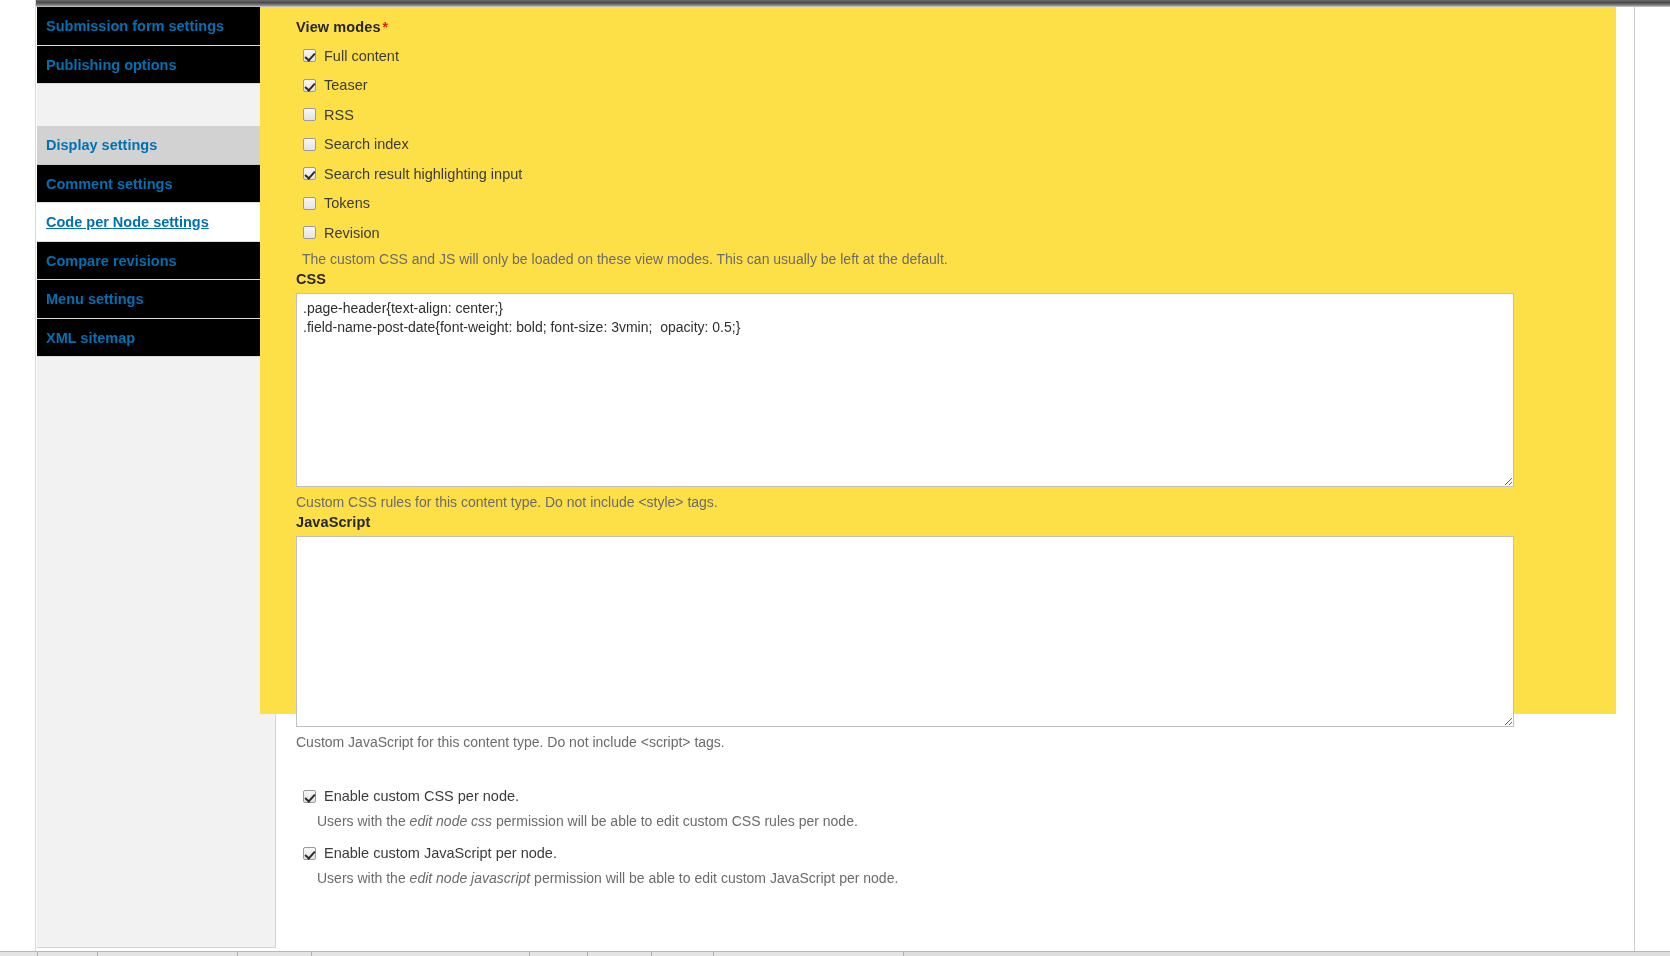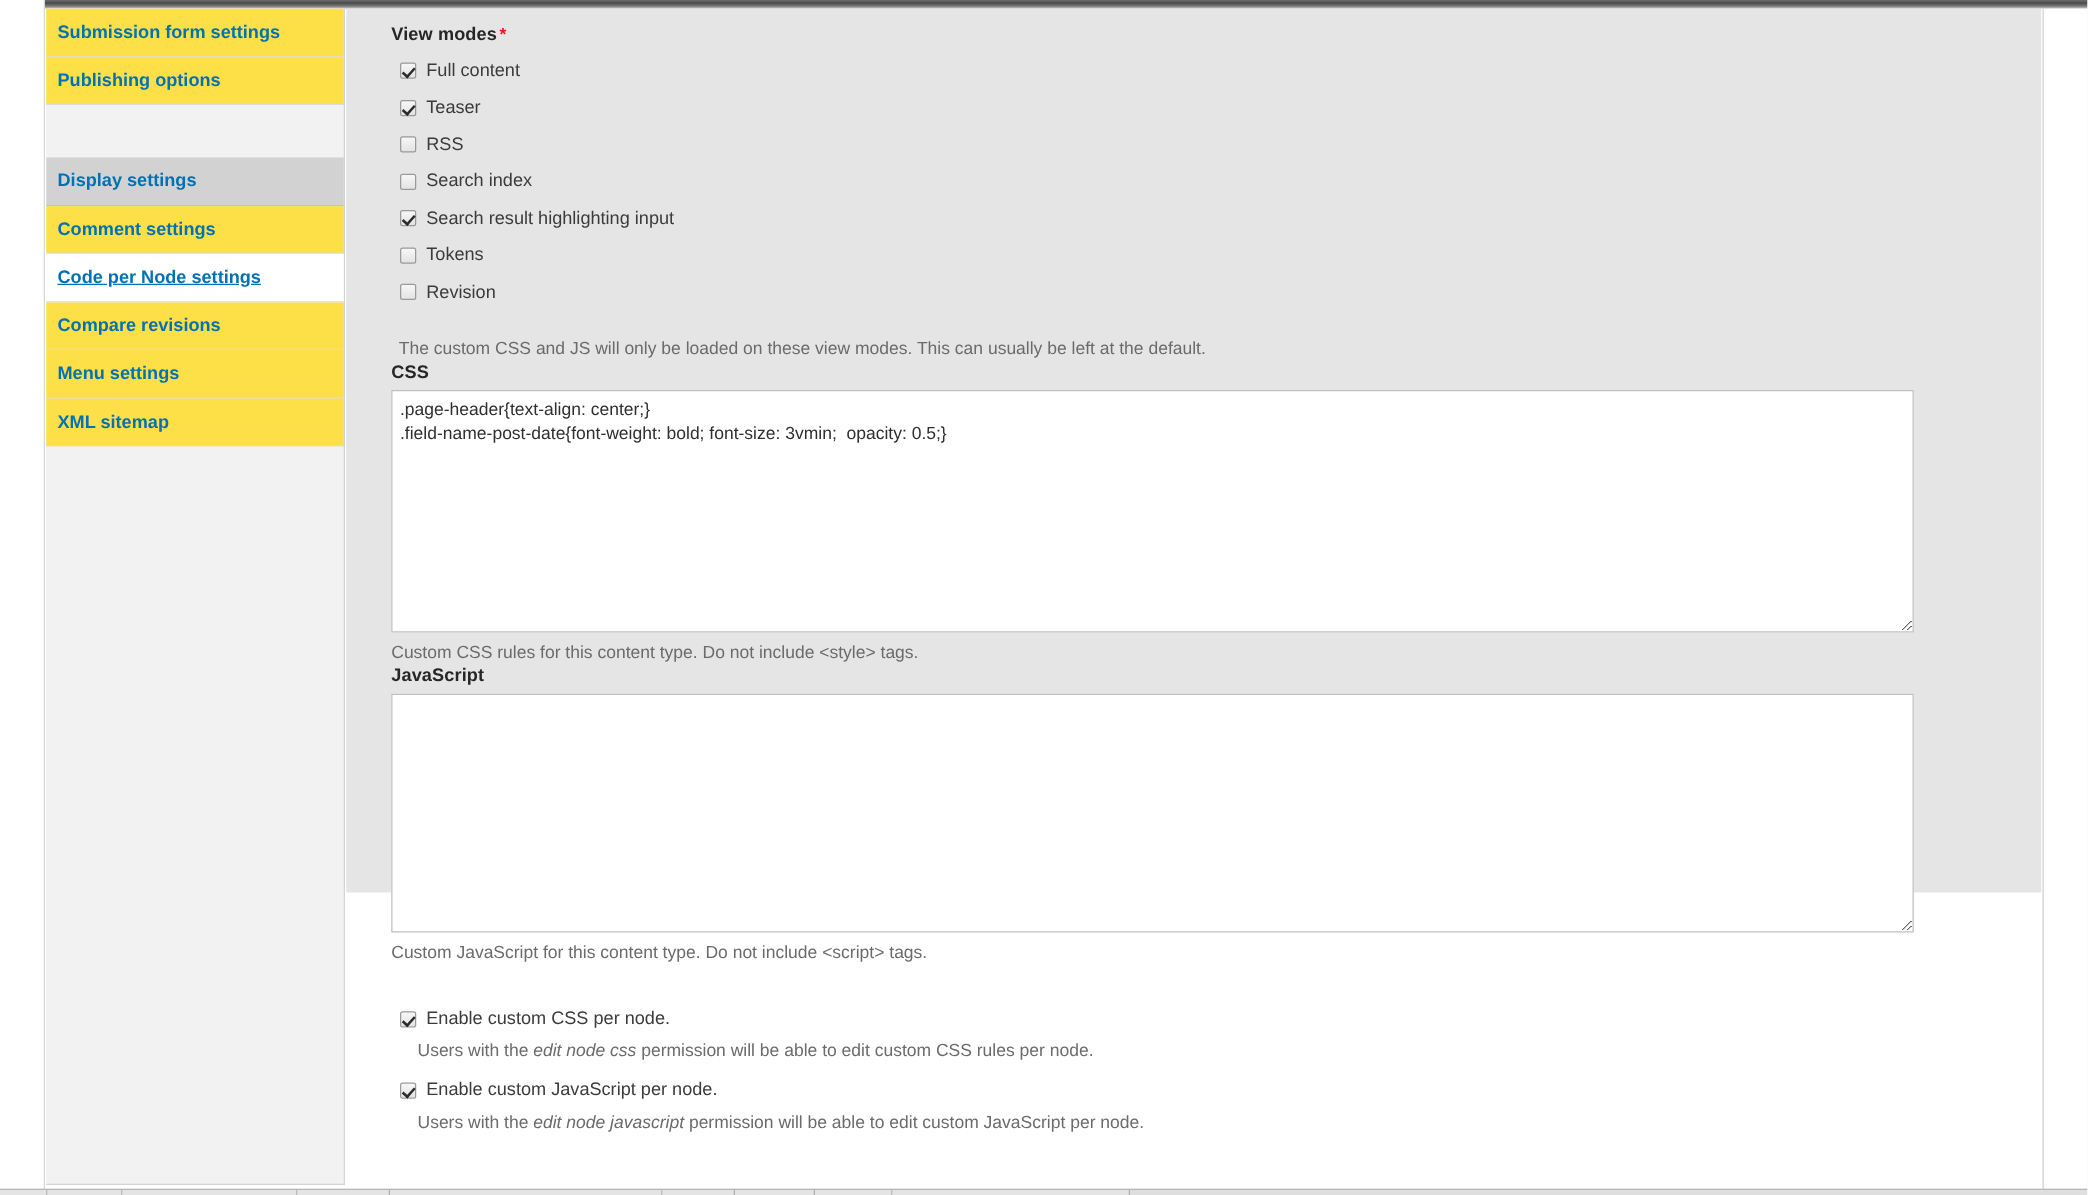--- a/index.html
+++ b/index.html
@@ -59,21 +59,21 @@
     background: #f2f2f2;
     border-right: 1px solid #d3d3d3;
     border-bottom: 1px solid #d3d3d3;
   }
   .tab-item {
     position: relative;
     height: 38.5px;
     line-height: 38.5px;
     padding: 0 0 0 9px;
     border-bottom: 1px solid #dcdcdc;
-    background: #fde047;
+    background: #000000;
     font-size: 14.5px;
     font-weight: bold;
     color: #0071b3;
     white-space: nowrap;
     cursor: pointer;
   }
   .tab-item:first-child { border-top: none; }
   .tab-item.selected {
     background: #d2d2d2;
     border-bottom: 1px solid #c4c4c4;
@@ -87,24 +87,24 @@
     text-decoration: underline;
   }
   .tab-label {
     color: #0071b3;
   }
 
   
   .settings-pane {
     position: absolute;
     top: 7px;
-    left: 277px;
+    left: 260px;
     width: 1356px;
     height: 707px;
-    background: #e5e5e5;
+    background: #fde047;
     padding: 12px 18px 0 36px;
   }
 
   .field-label {
     font-size: 14.5px;
     font-weight: bold;
     color: #262626;
     margin: 0 0 6px 0;
     letter-spacing: 0.1px;
   }
@@ -143,21 +143,21 @@
     font-size: 14.5px;
     color: #3b3b3b;
     cursor: pointer;
   }
 
   .desc {
     font-size: 14px;
     color: #6b6b6b;
     margin: 2px 0 0 6px;
   }
-  .desc.tight { margin-top: 21px; }
+  .desc.tight { margin-top: 3px; }
 
   .block {
     margin-top: 4px;
   }
 
   textarea.code-area {
     display: block;
     width: 1218px;
     border: 1px solid #c0c0c0;
     background: #ffffff;

